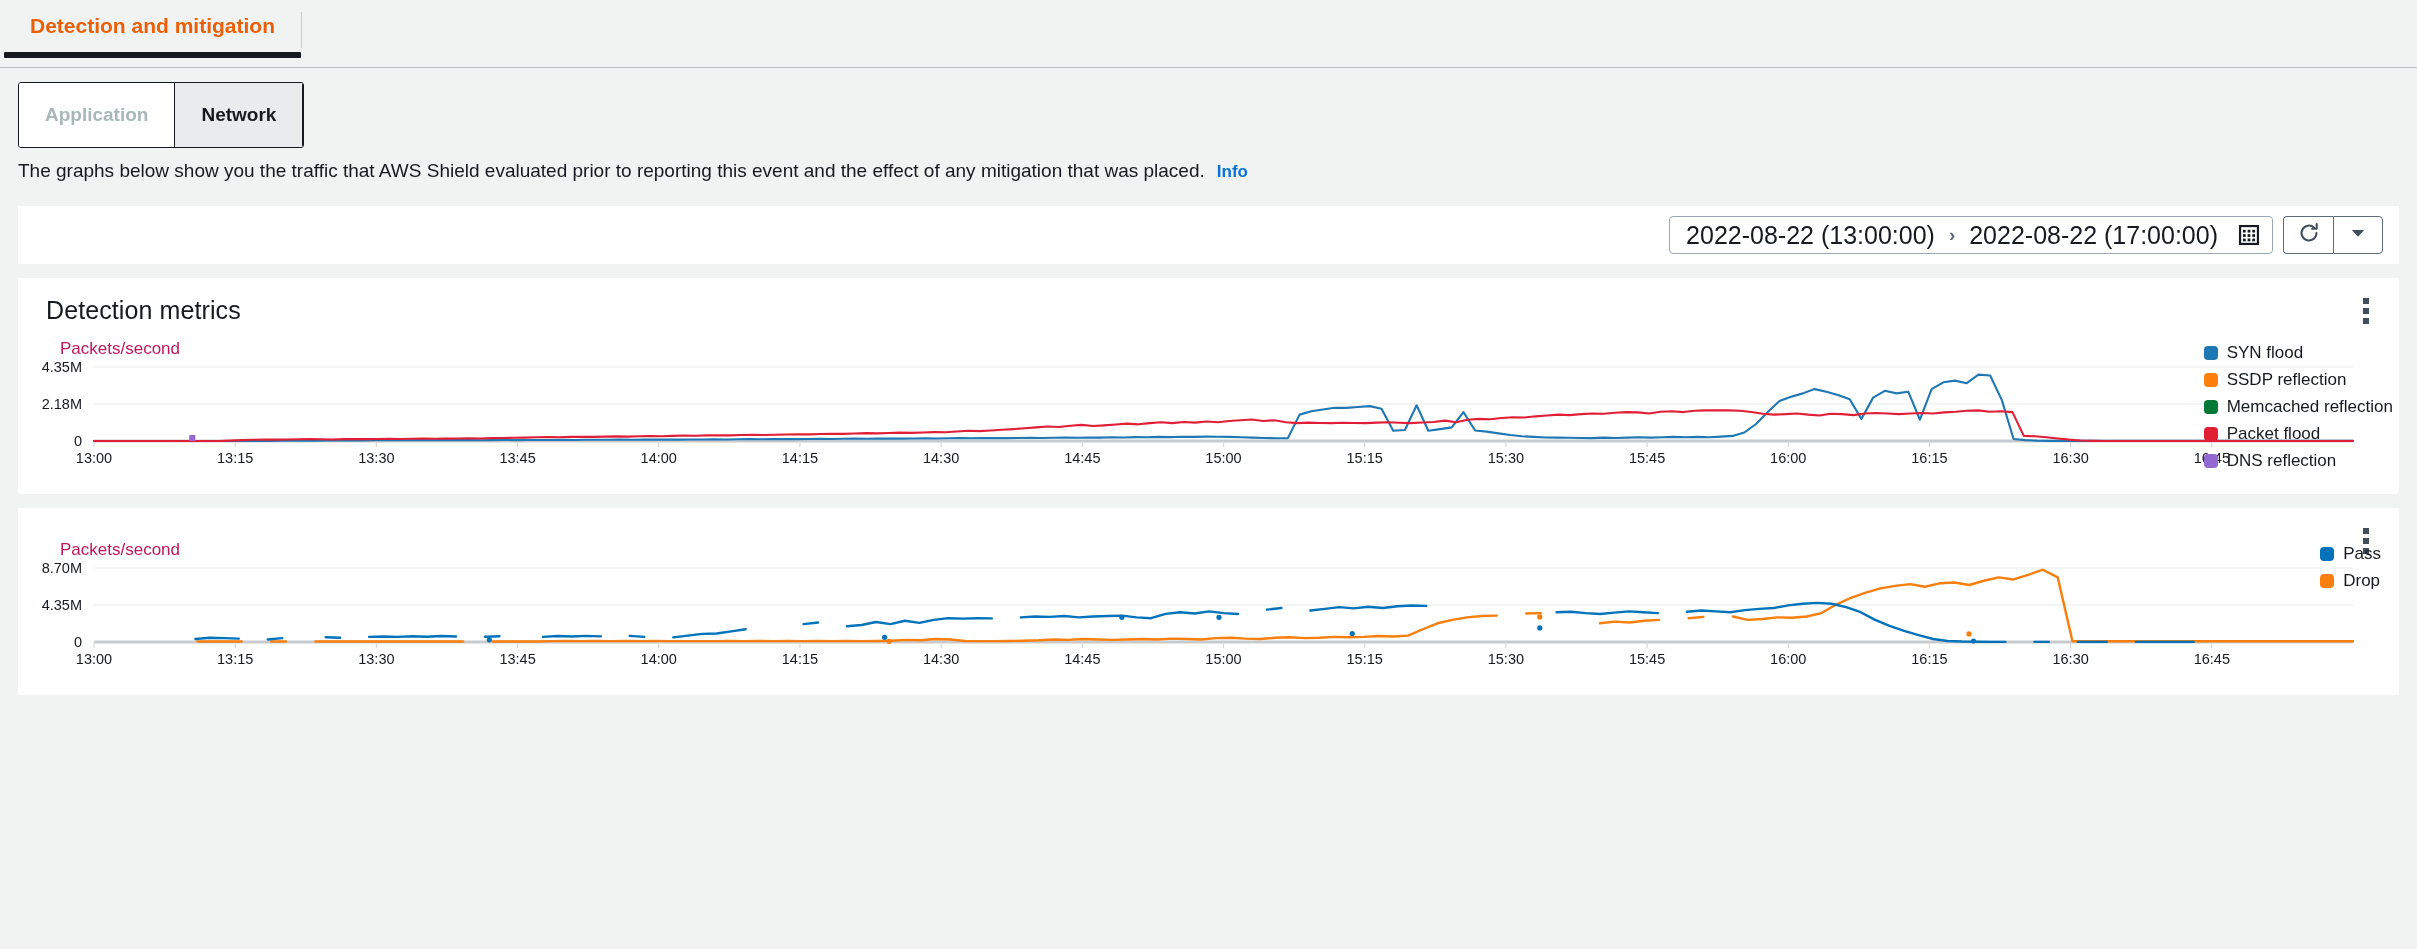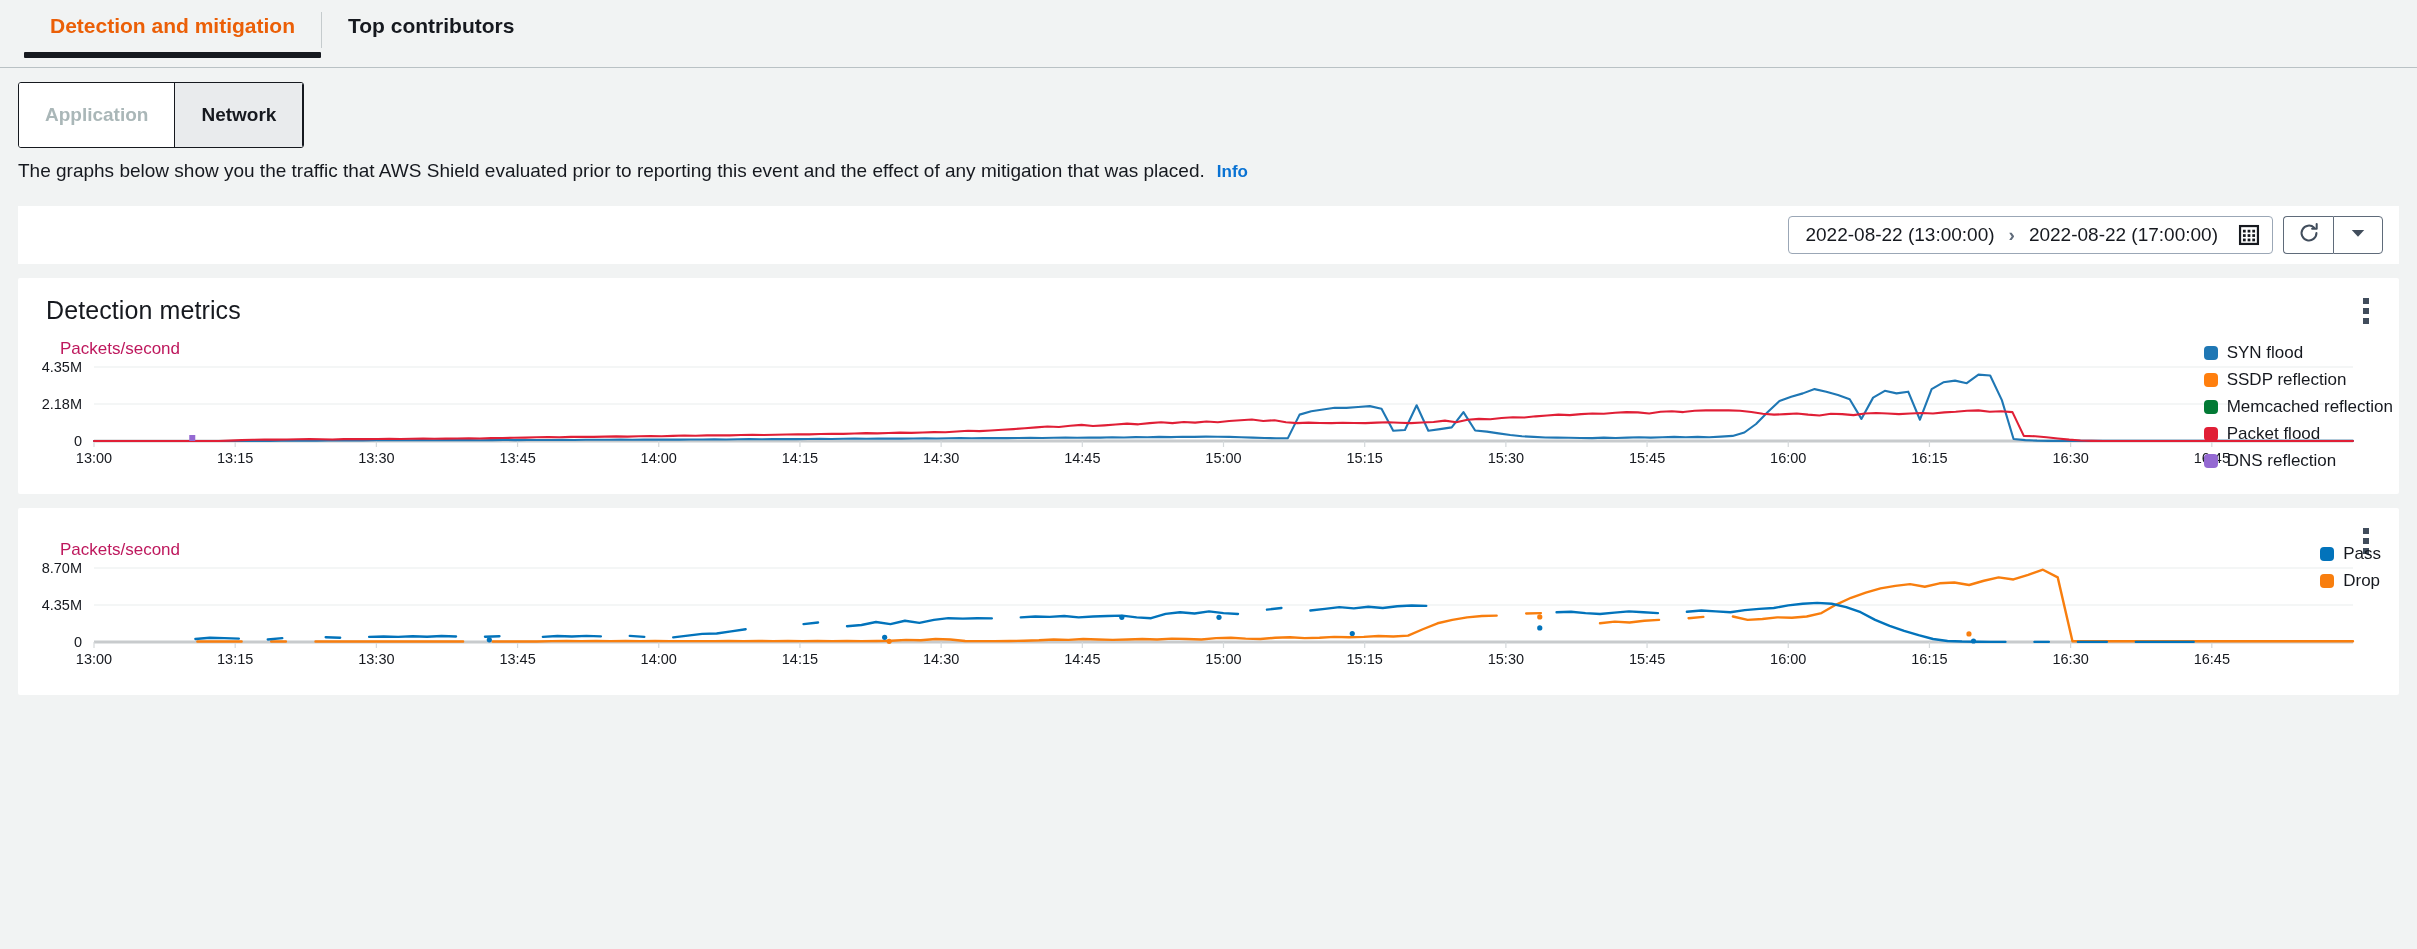--- a/index.html
+++ b/index.html
@@ -13,21 +13,21 @@
     overflow: hidden;
   }
 
   
   .tabbar {
     position: relative;
     height: 68px;
     background: #f1f3f3;
     display: flex;
     align-items: flex-start;
-    padding-left: 24px;
+    padding-left: 4px;
   }
   .tabbar::after {
     content: "";
     position: absolute;
     left: 0; right: 0; bottom: 0;
     height: 1px;
     background: #b9c1c4;
   }
   .tab {
     position: relative;
@@ -113,21 +113,21 @@
     display: flex;
     align-items: center;
     border: 1px solid #9ba7b6;
     border-radius: 4px;
     height: 38px;
     padding: 0 12px 0 16px;
     background: #fff;
     gap: 14px;
     cursor: pointer;
   }
-  .daterange .dateval { font-size: 19px; color: #16191f; white-space: nowrap; }
+  .daterange .dateval { font-size: 25px; color: #16191f; white-space: nowrap; }
   .daterange .arrow {
     color: #5f6b7a; font-size: 19px; font-weight: bold;
   }
   .cal-icon { margin-left: 6px; display:flex; align-items:center; }
   .btngroup { display: flex; }
   .iconbtn {
     width: 50px; height: 38px;
     border: 1px solid #5f6b7a;
     background: #fff;
     display: flex; align-items: center; justify-content: center;
@@ -194,23 +194,20 @@
   }
 </style>
 </head>
 <body>
 
 <div class="tabbar">
   <div class="tab active">
     <span>Detection and mitigation</span>
   </div>
   <div class="tab-divider"></div>
-  <div class="tab">
-    <span>Top contributors</span>
-  </div>
 </div>
 
 <div class="segmented-wrap">
   <div class="segmented">
     <div class="seg disabled">Application</div>
     <div class="seg selected">Network</div>
   </div>
 </div>
 
 <div class="desc">

